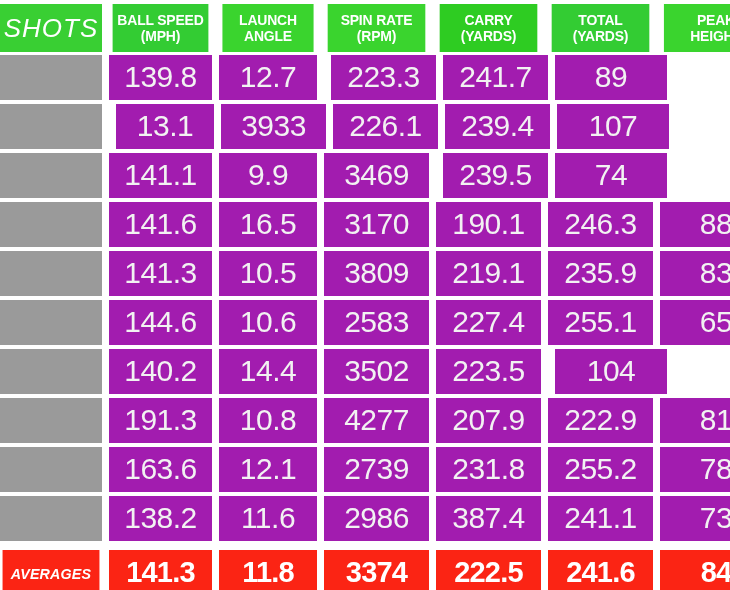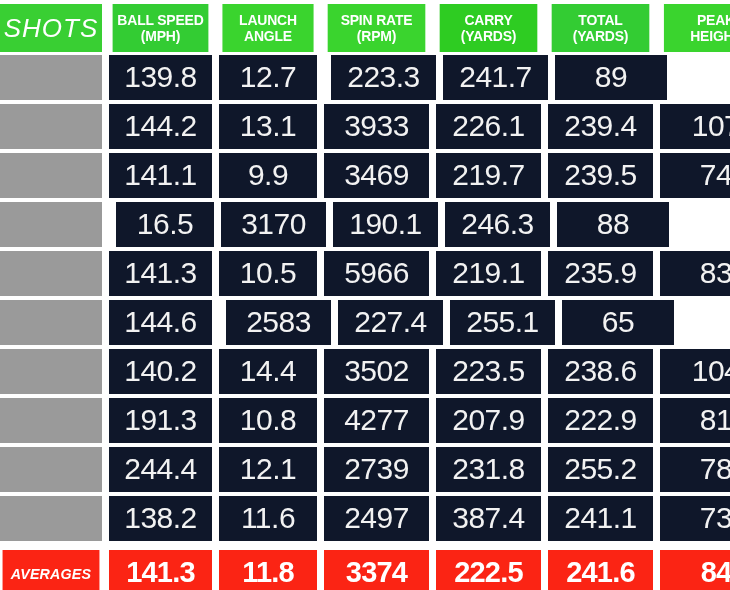--- a/index.html
+++ b/index.html
@@ -75,21 +75,21 @@
     font-weight: 300;
     font-size: 26px;
     letter-spacing: 1px;
   }
 
   
   .data-row { height: 47px; margin-bottom: 2px; }
 
   .data-cell {
     height: 45px;
-    background: #0f172a;
+    background: #a21caf;
     color: #f2f2f2;
     font-size: 30px;
     font-weight: 400;
     letter-spacing: -0.5px;
     line-height: 1;
     padding-bottom: 2px;
   }
 
   .shot-thumb {
     height: 45px;
@@ -179,102 +179,101 @@
         <div class="gutter"></div>
         <div class="cell data-cell col-4">223.3</div>
         <div class="gutter"></div>
         <div class="cell data-cell col-5">241.7</div>
         <div class="gutter"></div>
         <div class="cell data-cell col-6">89</div>
       </div>
       <div class="row data-row">
         <div class="cell shot-thumb col-shots"></div>
         <div class="gutter"></div>
-        <div class="cell data-cell col-1">144.2</div>
         <div class="gutter"></div>
         <div class="cell data-cell col-2">13.1</div>
         <div class="gutter"></div>
         <div class="cell data-cell col-3">3933</div>
         <div class="gutter"></div>
         <div class="cell data-cell col-4">226.1</div>
         <div class="gutter"></div>
         <div class="cell data-cell col-5">239.4</div>
         <div class="gutter"></div>
         <div class="cell data-cell col-6">107</div>
       </div>
       <div class="row data-row">
         <div class="cell shot-thumb col-shots"></div>
         <div class="gutter"></div>
         <div class="cell data-cell col-1">141.1</div>
         <div class="gutter"></div>
         <div class="cell data-cell col-2">9.9</div>
         <div class="gutter"></div>
         <div class="cell data-cell col-3">3469</div>
         <div class="gutter"></div>
-        <div class="cell data-cell col-4">219.7</div>
         <div class="gutter"></div>
         <div class="cell data-cell col-5">239.5</div>
         <div class="gutter"></div>
         <div class="cell data-cell col-6">74</div>
       </div>
       <div class="row data-row">
         <div class="cell shot-thumb col-shots"></div>
         <div class="gutter"></div>
+        <div class="cell data-cell col-1">141.6</div>
         <div class="gutter"></div>
         <div class="cell data-cell col-2">16.5</div>
         <div class="gutter"></div>
         <div class="cell data-cell col-3">3170</div>
         <div class="gutter"></div>
         <div class="cell data-cell col-4">190.1</div>
         <div class="gutter"></div>
         <div class="cell data-cell col-5">246.3</div>
         <div class="gutter"></div>
         <div class="cell data-cell col-6">88</div>
       </div>
       <div class="row data-row">
         <div class="cell shot-thumb col-shots"></div>
         <div class="gutter"></div>
         <div class="cell data-cell col-1">141.3</div>
         <div class="gutter"></div>
         <div class="cell data-cell col-2">10.5</div>
         <div class="gutter"></div>
-        <div class="cell data-cell col-3">5966</div>
+        <div class="cell data-cell col-3">3809</div>
         <div class="gutter"></div>
         <div class="cell data-cell col-4">219.1</div>
         <div class="gutter"></div>
         <div class="cell data-cell col-5">235.9</div>
         <div class="gutter"></div>
         <div class="cell data-cell col-6">83</div>
       </div>
       <div class="row data-row">
         <div class="cell shot-thumb col-shots"></div>
         <div class="gutter"></div>
         <div class="cell data-cell col-1">144.6</div>
         <div class="gutter"></div>
+        <div class="cell data-cell col-2">10.6</div>
         <div class="gutter"></div>
         <div class="cell data-cell col-3">2583</div>
         <div class="gutter"></div>
         <div class="cell data-cell col-4">227.4</div>
         <div class="gutter"></div>
         <div class="cell data-cell col-5">255.1</div>
         <div class="gutter"></div>
         <div class="cell data-cell col-6">65</div>
       </div>
       <div class="row data-row">
         <div class="cell shot-thumb col-shots"></div>
         <div class="gutter"></div>
         <div class="cell data-cell col-1">140.2</div>
         <div class="gutter"></div>
         <div class="cell data-cell col-2">14.4</div>
         <div class="gutter"></div>
         <div class="cell data-cell col-3">3502</div>
         <div class="gutter"></div>
         <div class="cell data-cell col-4">223.5</div>
         <div class="gutter"></div>
-        <div class="cell data-cell col-5">238.6</div>
         <div class="gutter"></div>
         <div class="cell data-cell col-6">104</div>
       </div>
       <div class="row data-row">
         <div class="cell shot-thumb col-shots"></div>
         <div class="gutter"></div>
         <div class="cell data-cell col-1">191.3</div>
         <div class="gutter"></div>
         <div class="cell data-cell col-2">10.8</div>
         <div class="gutter"></div>
@@ -282,40 +281,40 @@
         <div class="gutter"></div>
         <div class="cell data-cell col-4">207.9</div>
         <div class="gutter"></div>
         <div class="cell data-cell col-5">222.9</div>
         <div class="gutter"></div>
         <div class="cell data-cell col-6">81</div>
       </div>
       <div class="row data-row">
         <div class="cell shot-thumb col-shots"></div>
         <div class="gutter"></div>
-        <div class="cell data-cell col-1">244.4</div>
+        <div class="cell data-cell col-1">163.6</div>
         <div class="gutter"></div>
         <div class="cell data-cell col-2">12.1</div>
         <div class="gutter"></div>
         <div class="cell data-cell col-3">2739</div>
         <div class="gutter"></div>
         <div class="cell data-cell col-4">231.8</div>
         <div class="gutter"></div>
         <div class="cell data-cell col-5">255.2</div>
         <div class="gutter"></div>
         <div class="cell data-cell col-6">78</div>
       </div>
       <div class="row data-row">
         <div class="cell shot-thumb col-shots"></div>
         <div class="gutter"></div>
         <div class="cell data-cell col-1">138.2</div>
         <div class="gutter"></div>
         <div class="cell data-cell col-2">11.6</div>
         <div class="gutter"></div>
-        <div class="cell data-cell col-3">2497</div>
+        <div class="cell data-cell col-3">2986</div>
         <div class="gutter"></div>
         <div class="cell data-cell col-4">387.4</div>
         <div class="gutter"></div>
         <div class="cell data-cell col-5">241.1</div>
         <div class="gutter"></div>
         <div class="cell data-cell col-6">73</div>
       </div>
     </div>
 
   <div class="row avg-row">

